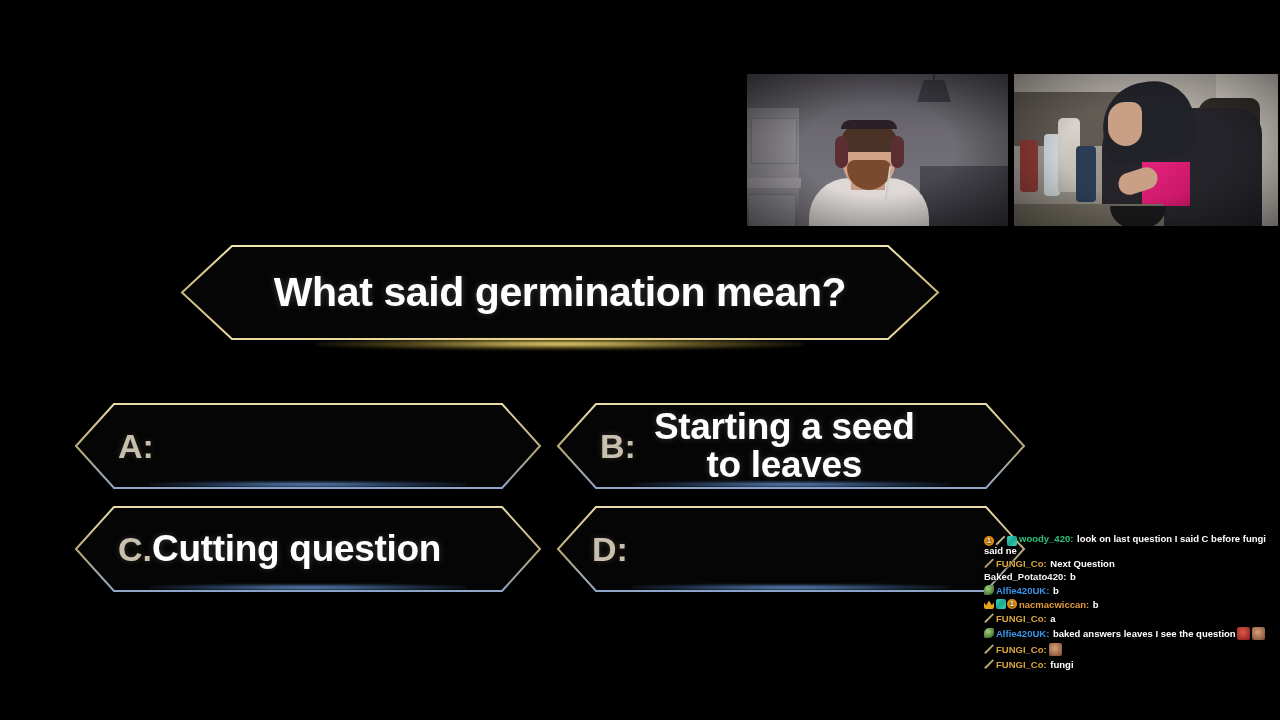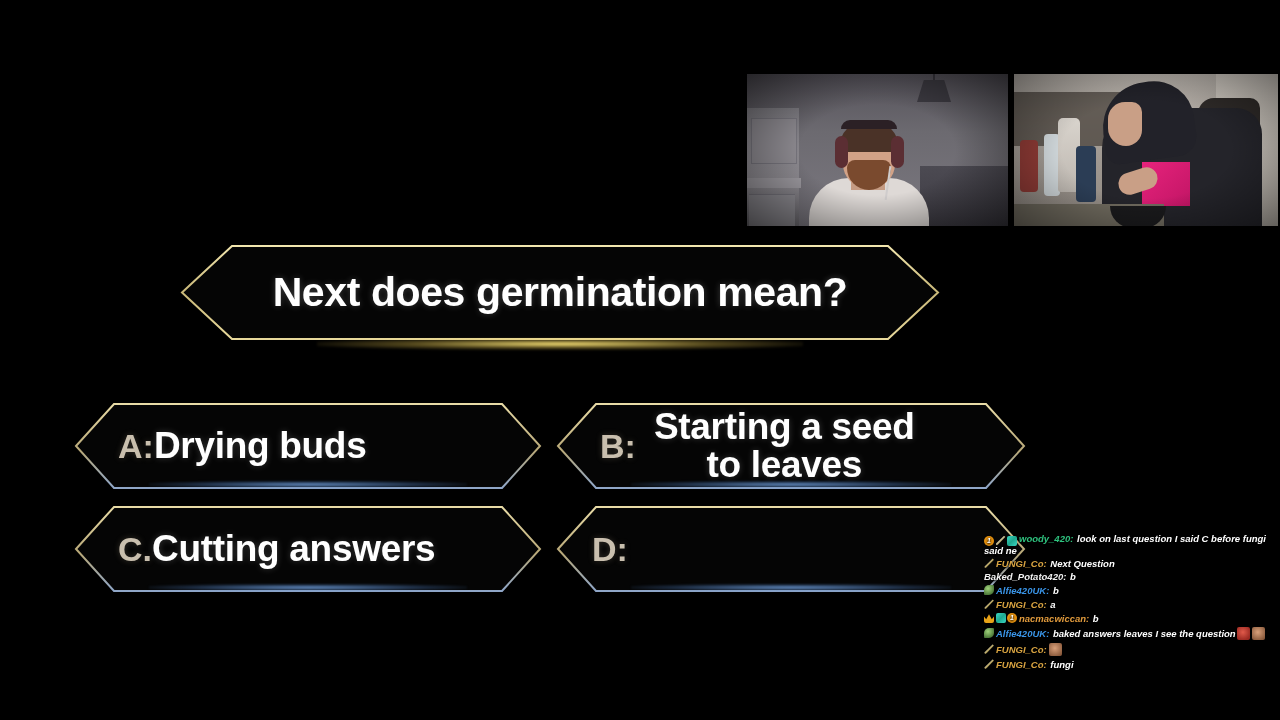--- a/index.html
+++ b/index.html
@@ -300,21 +300,20 @@
     width: 296px;
     font-size: 9.5px;
     font-weight: bold;
     line-height: 1.05;
     color: #ffffff;
     text-shadow: 0 1px 2px rgba(0,0,0,0.95), 0 0 3px rgba(0,0,0,0.9);
   }
   .chat-line {
     padding: 1.5px 0;
     display: block;
-    font-style: italic;
   }
   .chat-badges {
     display: inline-flex;
     gap: 1.5px;
     vertical-align: -1px;
     margin-right: 2px;
   }
   .badge {
     display: inline-block;
     width: 10px;
@@ -417,40 +416,39 @@
       <defs>
         <linearGradient id="qgold" x1="0" y1="0" x2="0" y2="1">
           <stop offset="0%" stop-color="#f2e6ae"></stop>
           <stop offset="50%" stop-color="#c9b878"></stop>
           <stop offset="100%" stop-color="#e8d99c"></stop>
         </linearGradient>
       </defs>
       <path d="M 2 52.5 L 52 6 L 708 6 L 758 52.5 L 708 99 L 52 99 Z" fill="#050505" stroke="url(#qgold)" stroke-width="2"></path>
     </svg>
   </div>
-  <div id="question-text">Next does germination mean?</div>
+  <div id="question-text">What said germination mean?</div>
   <div id="question-underglow"></div>
 </div>
 
 <div class="answer-box" id="answer-a">
   <div class="hex-frame">
     <svg viewBox="0 0 468 92" preserveAspectRatio="none">
       <defs>
         <linearGradient id="agold" x1="0" y1="0" x2="0" y2="1">
           <stop offset="0%" stop-color="#e8dba6"></stop>
           <stop offset="55%" stop-color="#b8a878"></stop>
           <stop offset="100%" stop-color="#8fa6c8"></stop>
         </linearGradient>
       </defs>
       <path d="M 2 46 L 40 4 L 428 4 L 466 46 L 428 88 L 40 88 Z" fill="#050505" stroke="url(#agold)" stroke-width="2"></path>
     </svg>
   </div>
   <div class="answer-inner" style="justify-content:flex-start;">
     <span class="answer-letter">A:</span>
-    <span class="answer-text">Drying buds</span>
   </div>
   <div class="ans-underglow"></div>
 </div>
 
 <div class="answer-box" id="answer-b">
   <div class="hex-frame">
     <svg viewBox="0 0 470 92" preserveAspectRatio="none">
       <path d="M 2 46 L 40 4 L 430 4 L 468 46 L 430 88 L 40 88 Z" fill="#050505" stroke="url(#agold)" stroke-width="2"></path>
     </svg>
   </div>
@@ -463,21 +461,21 @@
 </div>
 
 <div class="answer-box" id="answer-c">
   <div class="hex-frame">
     <svg viewBox="0 0 468 92" preserveAspectRatio="none">
       <path d="M 2 46 L 40 4 L 428 4 L 466 46 L 428 88 L 40 88 Z" fill="#050505" stroke="url(#agold)" stroke-width="2"></path>
     </svg>
   </div>
   <div class="answer-inner" style="justify-content:flex-start;">
     <span class="answer-letter">C.</span>
-    <span class="answer-text">Cutting answers</span>
+    <span class="answer-text">Cutting question</span>
   </div>
   <div class="ans-underglow"></div>
 </div>
 
 <div class="answer-box" id="answer-d">
   <div class="hex-frame">
     <svg viewBox="0 0 470 92" preserveAspectRatio="none">
       <path d="M 2 46 L 40 4 L 430 4 L 468 46 L 430 88 L 40 88 Z" fill="#050505" stroke="url(#agold)" stroke-width="2"></path>
     </svg>
   </div>
@@ -494,28 +492,28 @@
         <span class="badge badge-square"></span>
       </span><span class="chat-user" style="color: rgb(46, 194, 126);">woody_420:</span><span class="chat-msg"> look on last question I said C before fungi said ne</span></div>
     <div class="chat-line"><span class="chat-badges">
         <span class="badge badge-sword"></span>
       </span><span class="chat-user" style="color: rgb(217, 164, 65);">FUNGI_Co:</span><span class="chat-msg"> Next Question</span></div>
     <div class="chat-line"><span class="chat-user" style="color: rgb(242, 242, 242);">Baked_Potato420:</span><span class="chat-msg"> b</span></div>
     <div class="chat-line"><span class="chat-badges">
         <span class="badge badge-leaf"></span>
       </span><span class="chat-user" style="color: rgb(58, 149, 232);">Alfie420UK:</span><span class="chat-msg"> b</span></div>
     <div class="chat-line"><span class="chat-badges">
-        <span class="badge badge-sword"></span>
-      </span><span class="chat-user" style="color: rgb(217, 164, 65);">FUNGI_Co:</span><span class="chat-msg"> a</span></div>
-    <div class="chat-line"><span class="chat-badges">
         <span class="badge badge-crown"></span>
         <span class="badge badge-square"></span>
         <span class="badge badge-one">1</span>
       </span><span class="chat-user" style="color: rgb(224, 154, 60);">nacmacwiccan:</span><span class="chat-msg"> b</span></div>
     <div class="chat-line"><span class="chat-badges">
+        <span class="badge badge-sword"></span>
+      </span><span class="chat-user" style="color: rgb(217, 164, 65);">FUNGI_Co:</span><span class="chat-msg"> a</span></div>
+    <div class="chat-line"><span class="chat-badges">
         <span class="badge badge-leaf"></span>
       </span><span class="chat-user" style="color: rgb(58, 149, 232);">Alfie420UK:</span><span class="chat-msg"> baked answers leaves I see the question</span><span class="emote emote-red"></span><span class="emote emote-tan"></span></div>
     <div class="chat-line"><span class="chat-badges">
         <span class="badge badge-sword"></span>
       </span><span class="chat-user" style="color: rgb(217, 164, 65);">FUNGI_Co:</span><span class="emote emote-tan"></span></div>
     <div class="chat-line"><span class="chat-badges">
         <span class="badge badge-sword"></span>
       </span><span class="chat-user" style="color: rgb(217, 164, 65);">FUNGI_Co:</span><span class="chat-msg"> fungi</span></div>
   </div>
 

